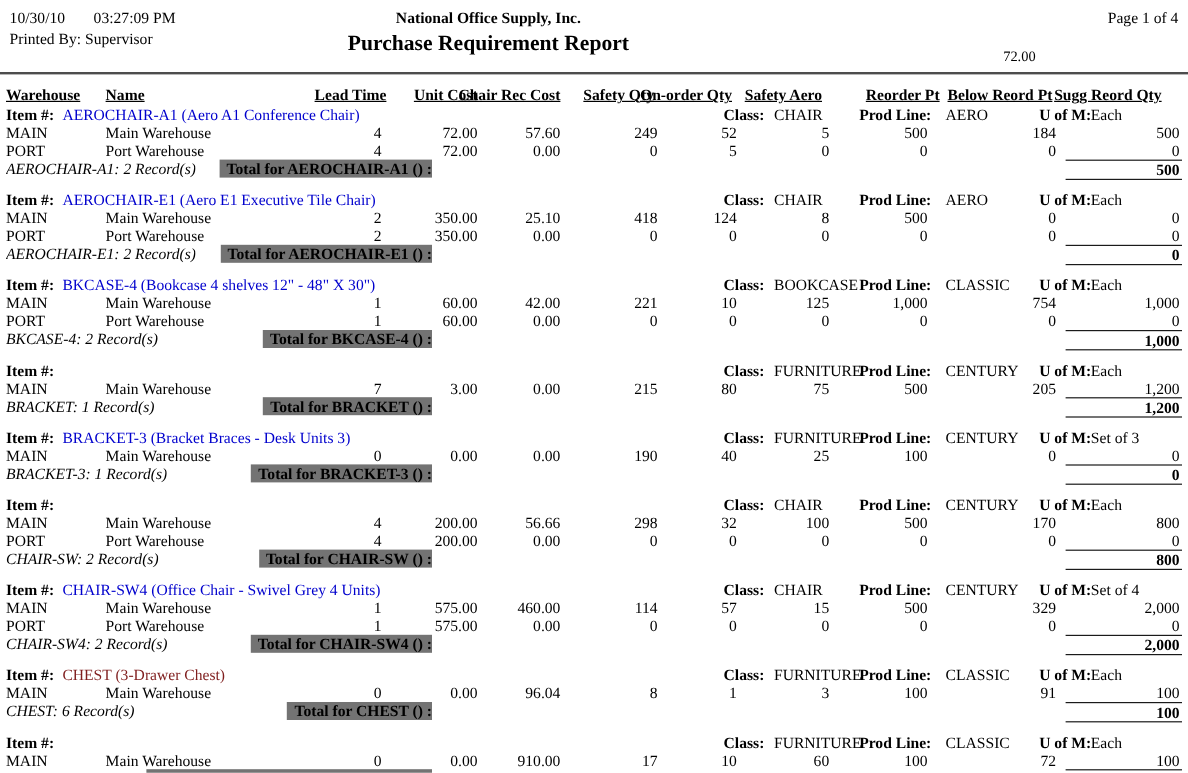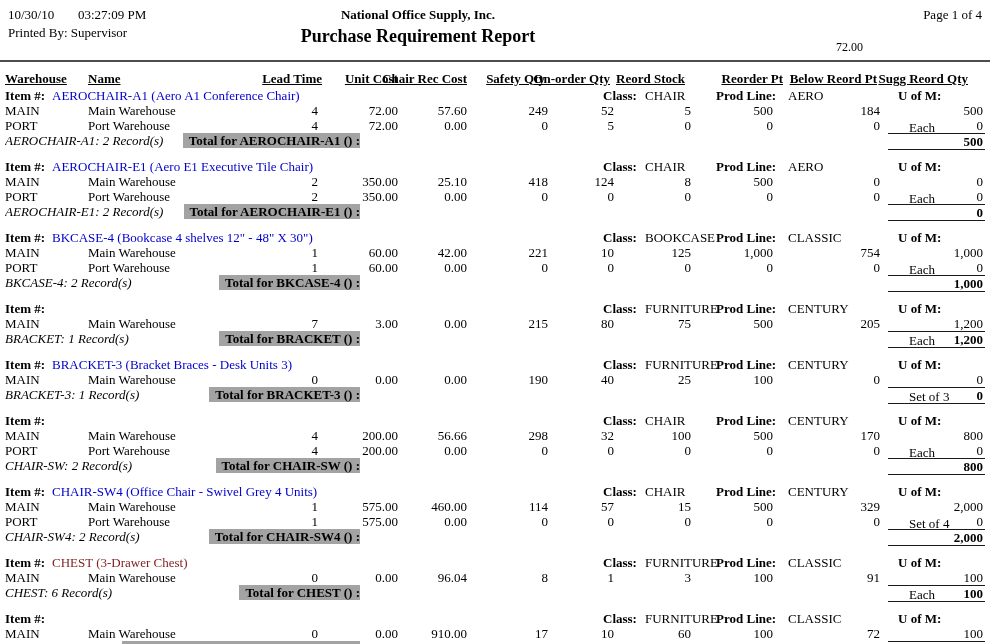--- a/index.html
+++ b/index.html
@@ -5,53 +5,53 @@
   html,body { margin:0; padding:0; }
   body {
     width:990px; height:644px; position:relative; overflow:hidden;
     background:#ffffff; color:#000;
     font-family:"Liberation Serif", serif; font-size:13px; line-height:15px;
   }
   .abs { position:absolute; white-space:nowrap; }
   .b { font-weight:bold; }
   #hdr { position:relative; height:62px; }
   #hdr-divider { position:absolute; left:0; top:60px; width:990px; height:0; border-top:2px solid #4d4d4d; }
-  .center-line { position:absolute; left:15px; width:806px; text-align:center; white-space:nowrap; }
+  .center-line { position:absolute; left:4px; width:806px; text-align:center; white-space:nowrap; }
   #report-title { font-size:18px; line-height:20px; }
   #colheads { position:relative; height:17px; margin-top:9px; }
   #colheads span { position:absolute; top:0; font-weight:bold; text-decoration:underline; white-space:nowrap; }
   #blocks { position:relative; }
   .block { position:relative; margin-bottom:9px; }
   .row { position:relative; height:15px;text-decoration:underline; }
   .row span { position:absolute; top:0; white-space:nowrap; }
   
   .p-itemlbl { left:5px; }
   .p-item    { left:52px; }
   .p-class-l { left:603px; }
   .p-class-v { left:645px; }
   .p-prod-l  { left:716px; }
   .p-prod-v  { left:788px; }
-  .p-uom-l   { left:866px;margin-left:32px; }
-  .p-uom-v   { left:909px;margin-top:32px; }
+  .p-uom-l   { left:866px; }
+  .p-uom-v   { left:909px; }
   
   .p-wh     { left:5px; }
   .p-whname { left:88px; }
   .c-lead    { right:672px; } 
   .c-unit    { right:592px; } 
   .c-lastrec { right:523px; } 
   .c-avail   { right:442px; } 
   .c-onorder { right:376px; } 
   .c-safety  { right:299px; } 
   .c-reorder { right:217px; } 
   .c-below   { right:110px; } 
   .c-sugg    { right:7px;   } 
   
   .sum-row { height:17px; }
   .sum-italic { left:5px; font-style:italic; max-width:198px; overflow:hidden; }
-  .total-label { font-weight:bold; right:630px; background:#a3a3a3; padding-left:6px; }
+  .total-label { font-weight:bold; right:630px; background:#737373; padding-left:6px; }
   .total-box {
     left:888px; width:97px; top:-1px; height:17px;
     text-align:right; font-weight:bold; padding-right:2px; box-sizing:border-box;
     border-top:1px solid #1a1a1a; border-bottom:1px solid #1a1a1a;
   }
   .item-link { color:#0000CD; }
 </style>
 </head>
 <body>
 
@@ -67,21 +67,21 @@
 </div>
 
 <div id="colheads">
   <span style="left:5px">Warehouse</span>
   <span style="left:88px">Name</span>
   <span style="right:668px">Lead Time</span>
   <span style="right:592px">Unit Cost</span>
   <span style="right:523px">Chair Rec Cost</span>
   <span style="right:445px">Safety Qty</span>
   <span style="right:380px">On-order Qty</span>
-  <span style="right:305px">Reord Stock</span>
+  <span style="right:305px">Safety Aero</span>
   <span style="right:207px">Reorder Pt</span>
   <span style="right:113px">Below Reord Pt</span>
   <span style="right:22px">Sugg Reord Qty</span>
 </div>
 
 <div id="blocks">
     <div class="block">
       <div class="row">
         <span class="b p-itemlbl">Item #:</span>
         <span class="item-link p-item" style="color: rgb(0, 0, 205);">AEROCHAIR-A1 (Aero A1 Conference Chair)</span>

